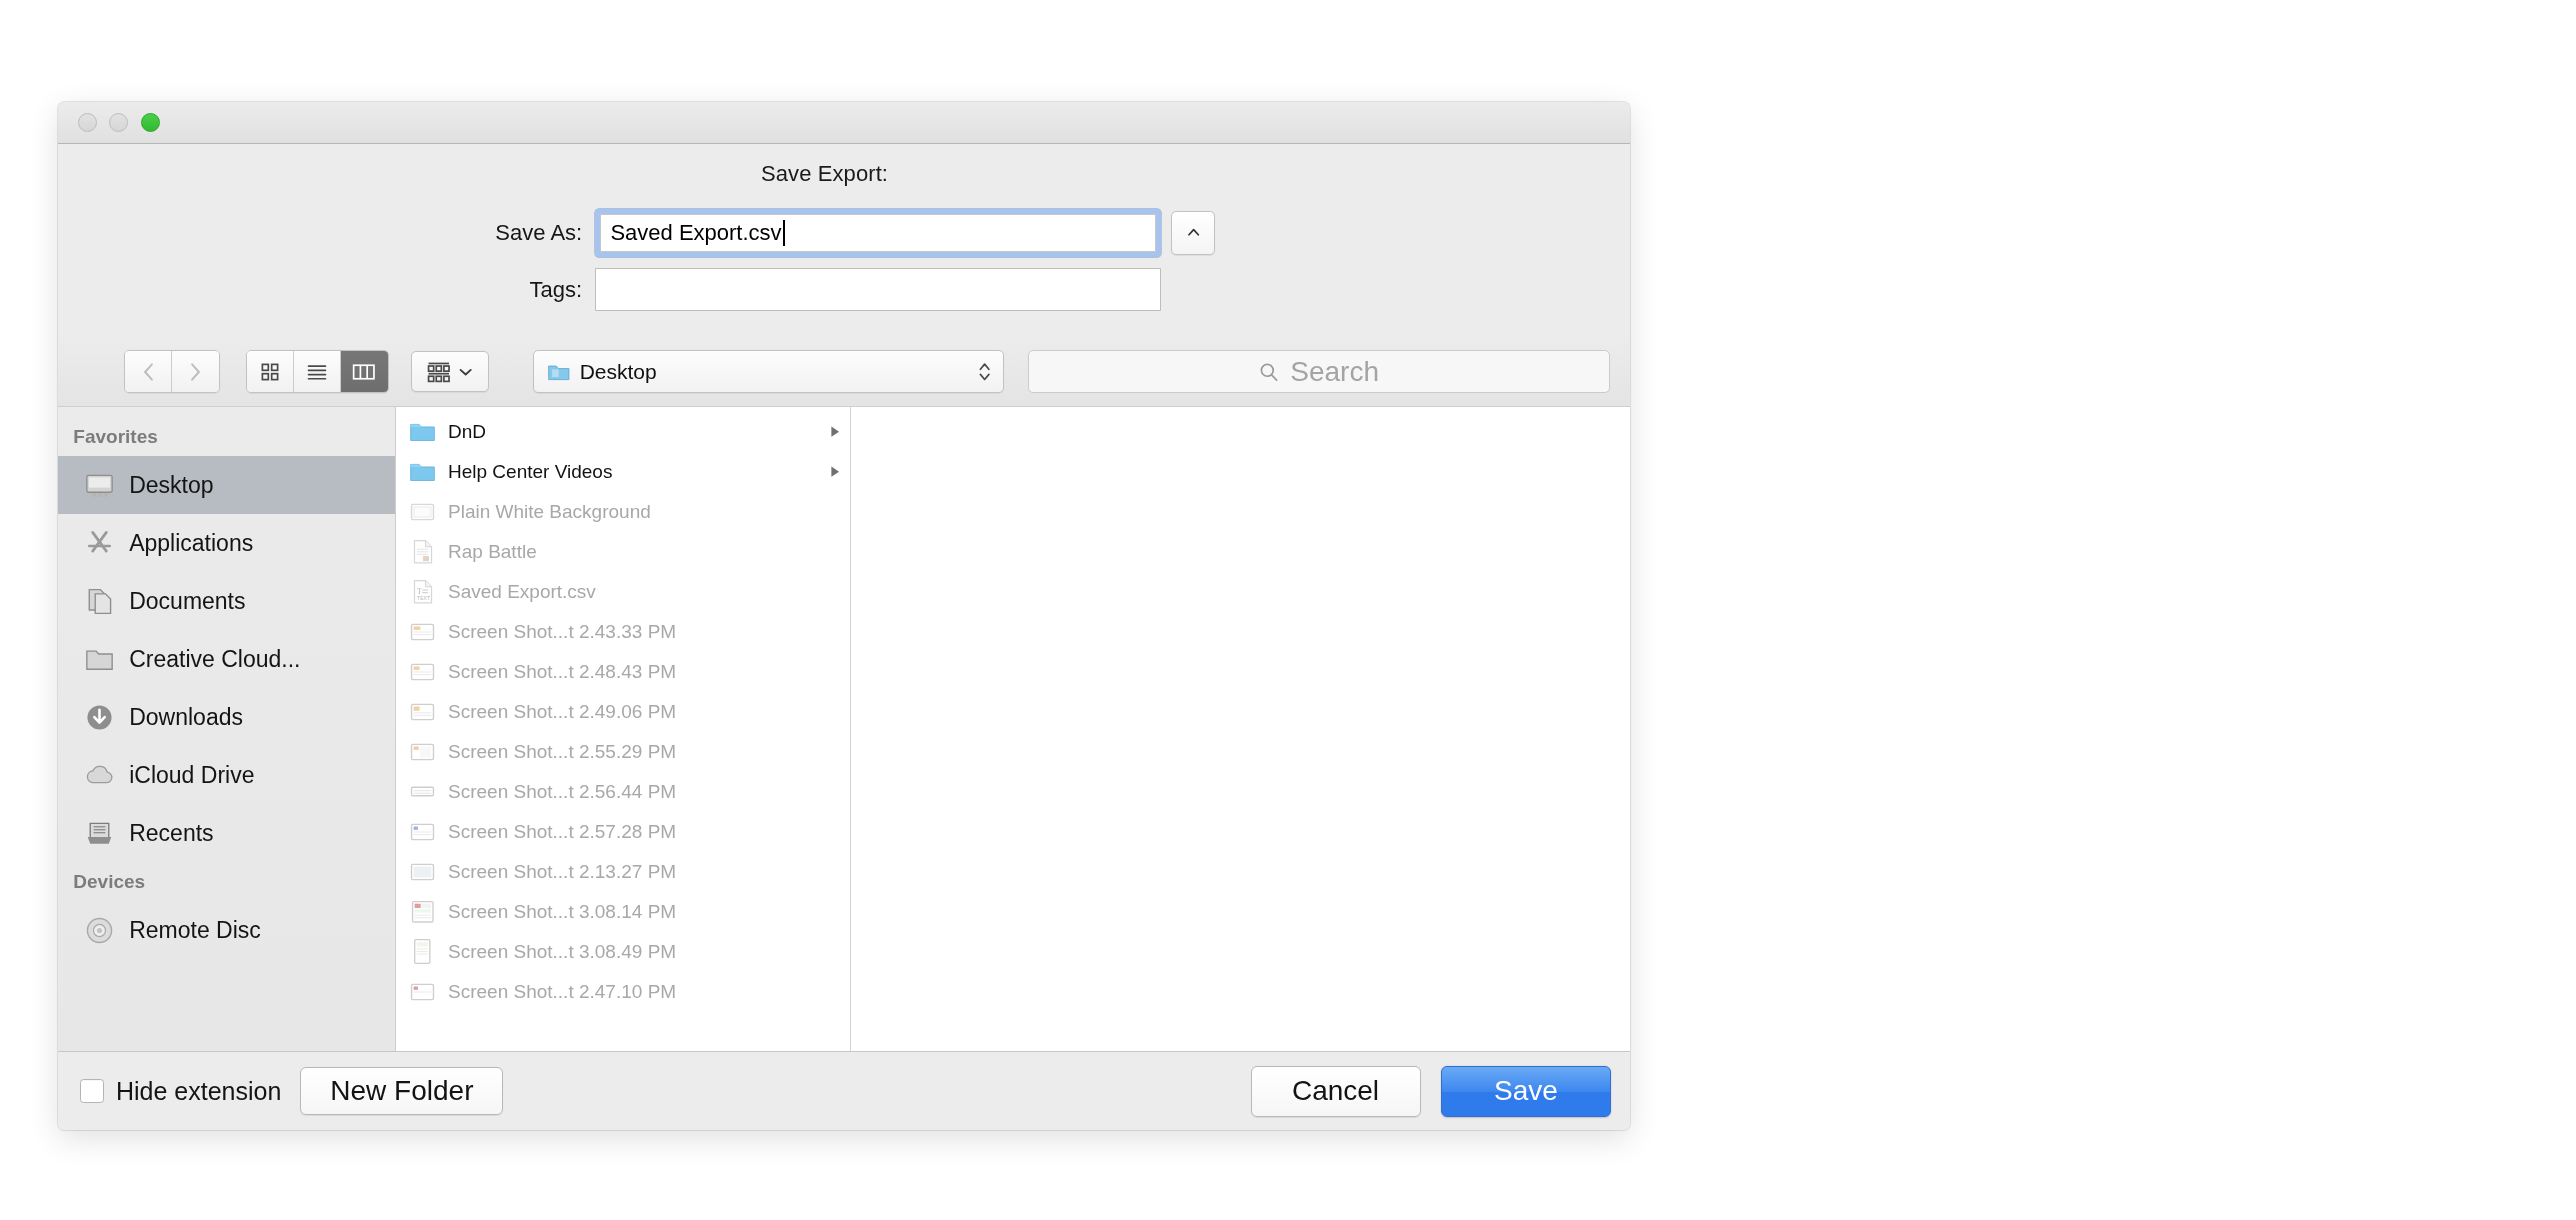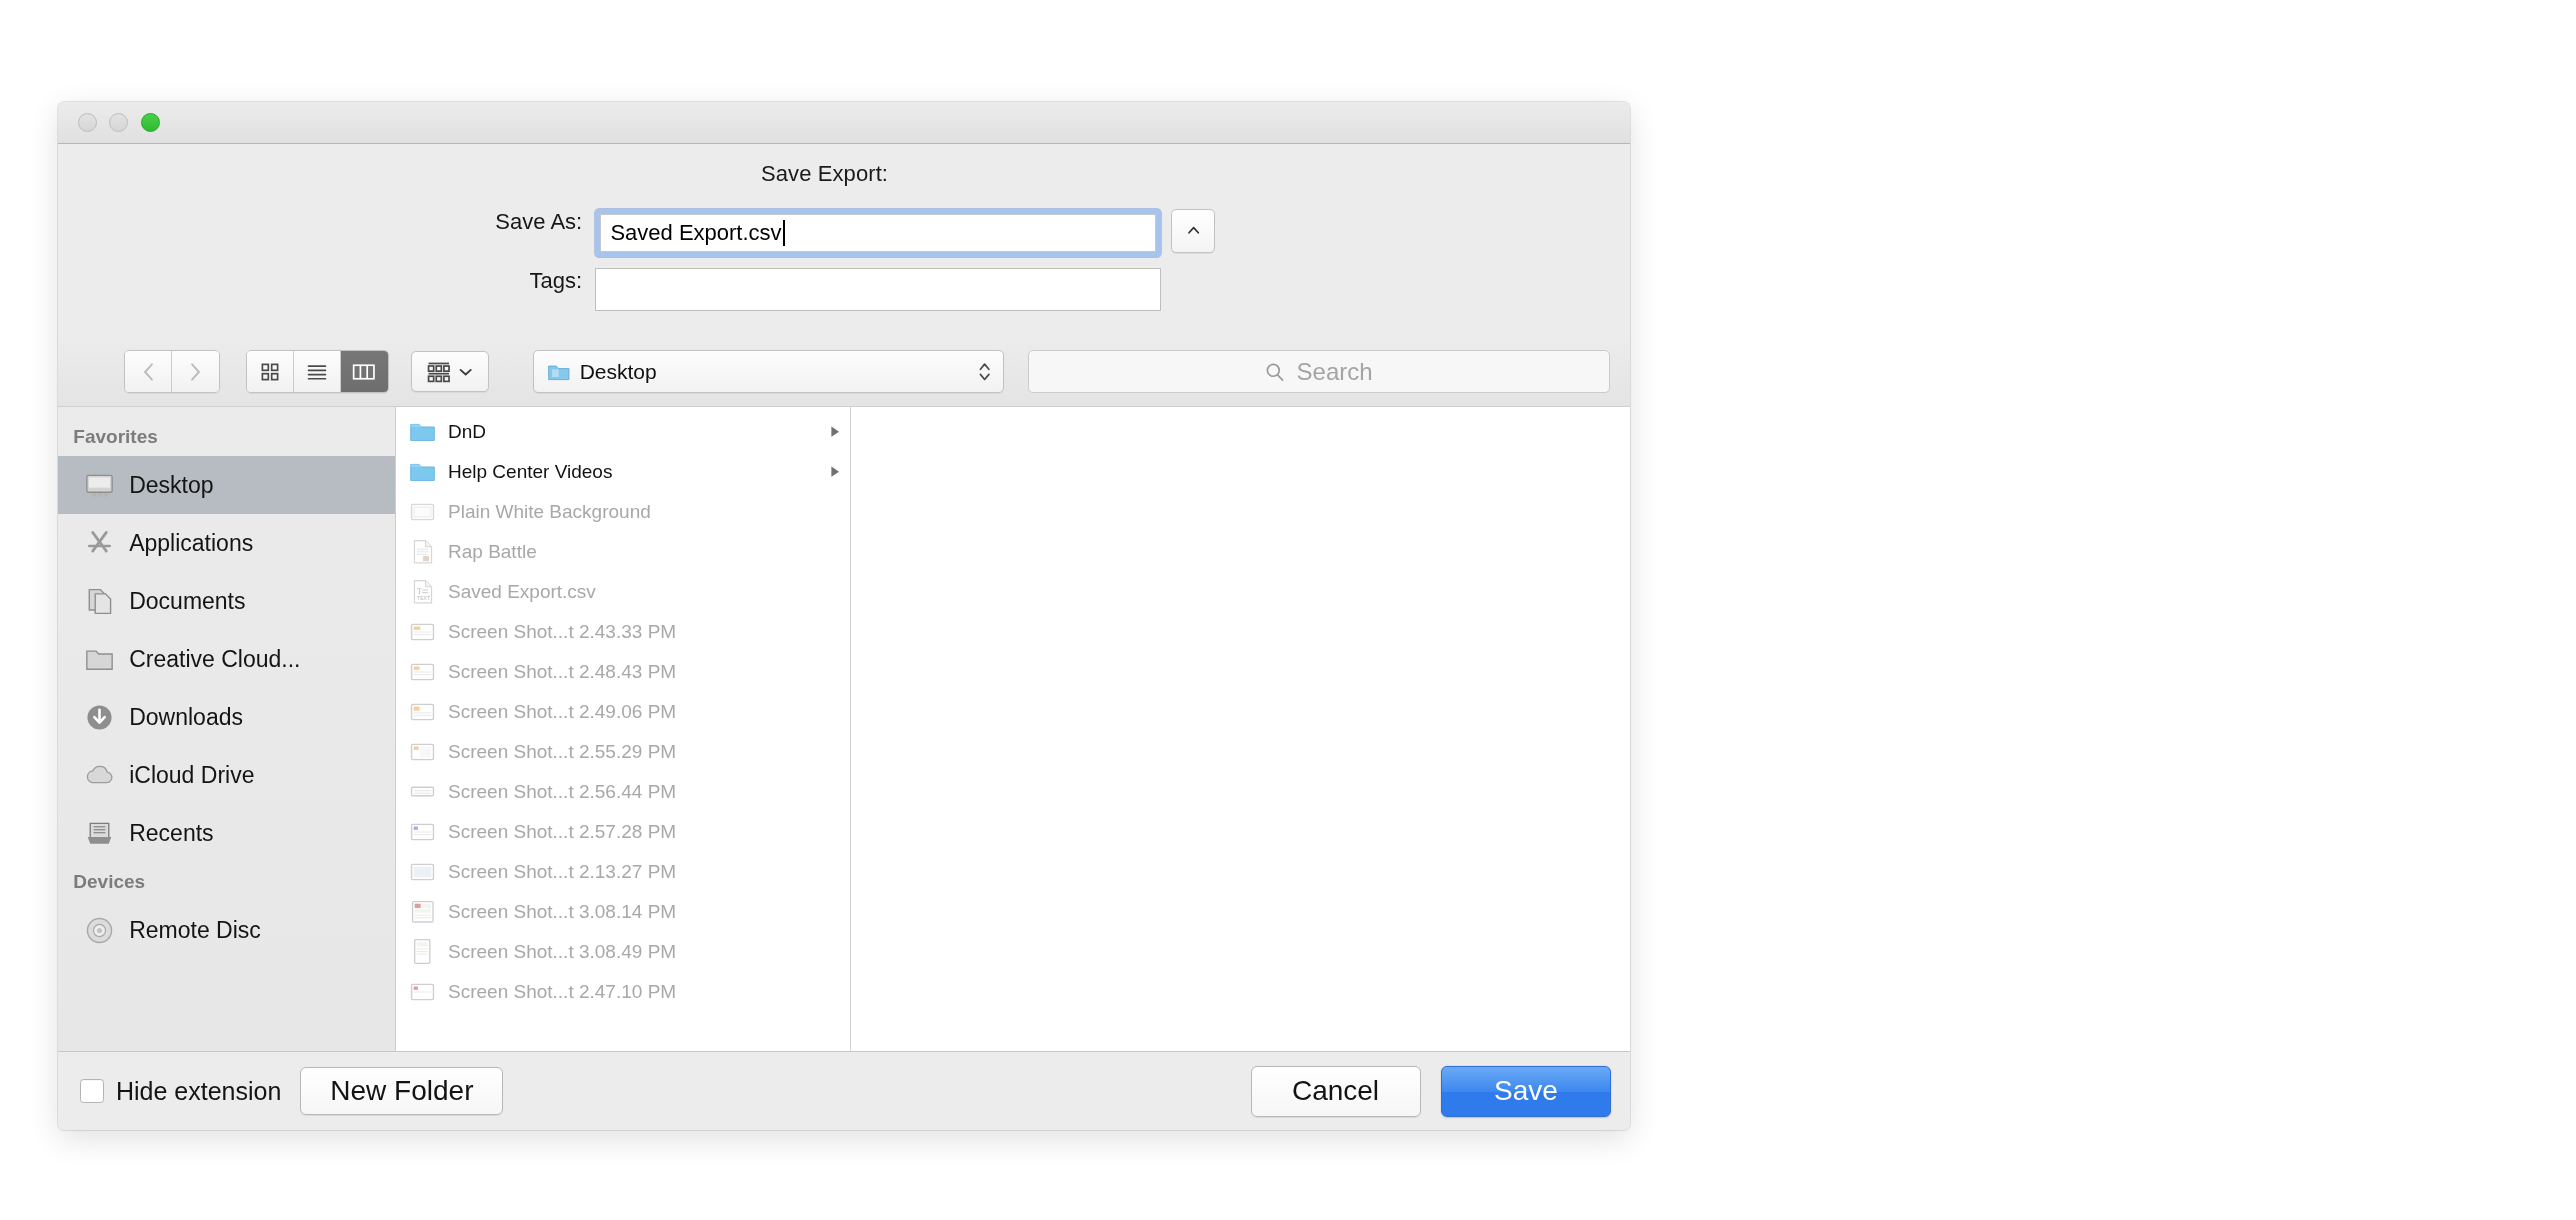--- a/index.html
+++ b/index.html
@@ -77,20 +77,21 @@
     text-align: center;
     font-size: 22px;
     color: #1a1a1a;
     letter-spacing: 0.1px;
     margin-left: -39px;
     margin-bottom: 22px;
   }
 
   .field-row {
     display: flex;
+    align-items: center;
     margin-bottom: 11px;
   }
   .field-label {
     width: 537px;
     text-align: right;
     padding-right: 12.8px;
     font-size: 22px;
     color: #171717;
     box-sizing: border-box;
   }
@@ -234,21 +235,21 @@
     height: 43px;
     border-radius: 5.1px;
     border: 0.9px solid #cbcbcb;
     background: #f7f7f7;
     display: flex;
     align-items: center;
     justify-content: center;
     box-sizing: border-box;
   }
   .search-placeholder {
-    font-size: 24px;
+    font-size: 28px;
     color: #a4a4a4;
     margin-left: 10.2px;
   }
 
   
   .body {
     flex: 1 1 auto;
     display: flex;
     min-height: 0;
     border-bottom: 0.9px solid #c6c6c6;

